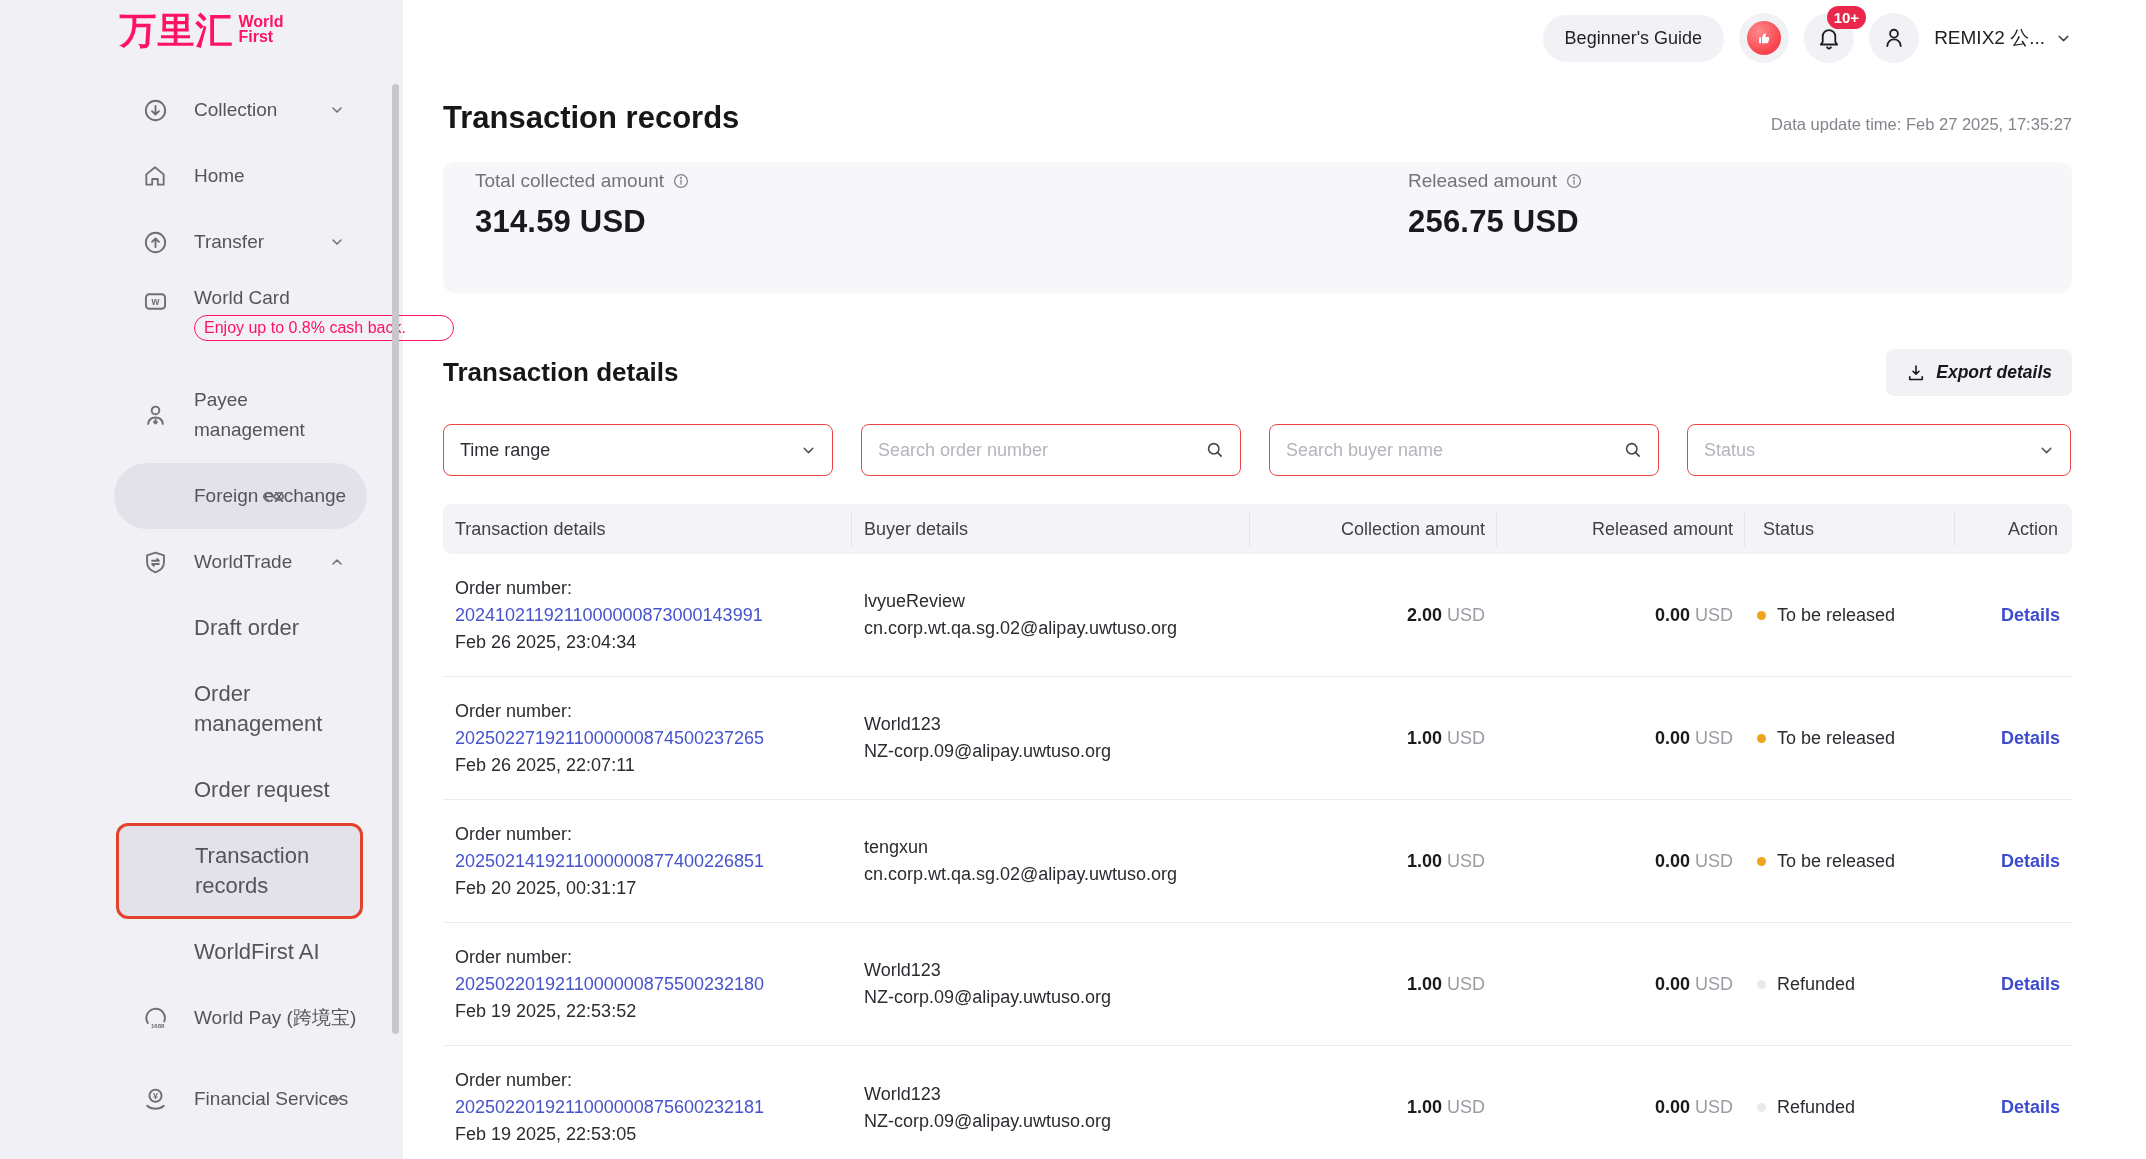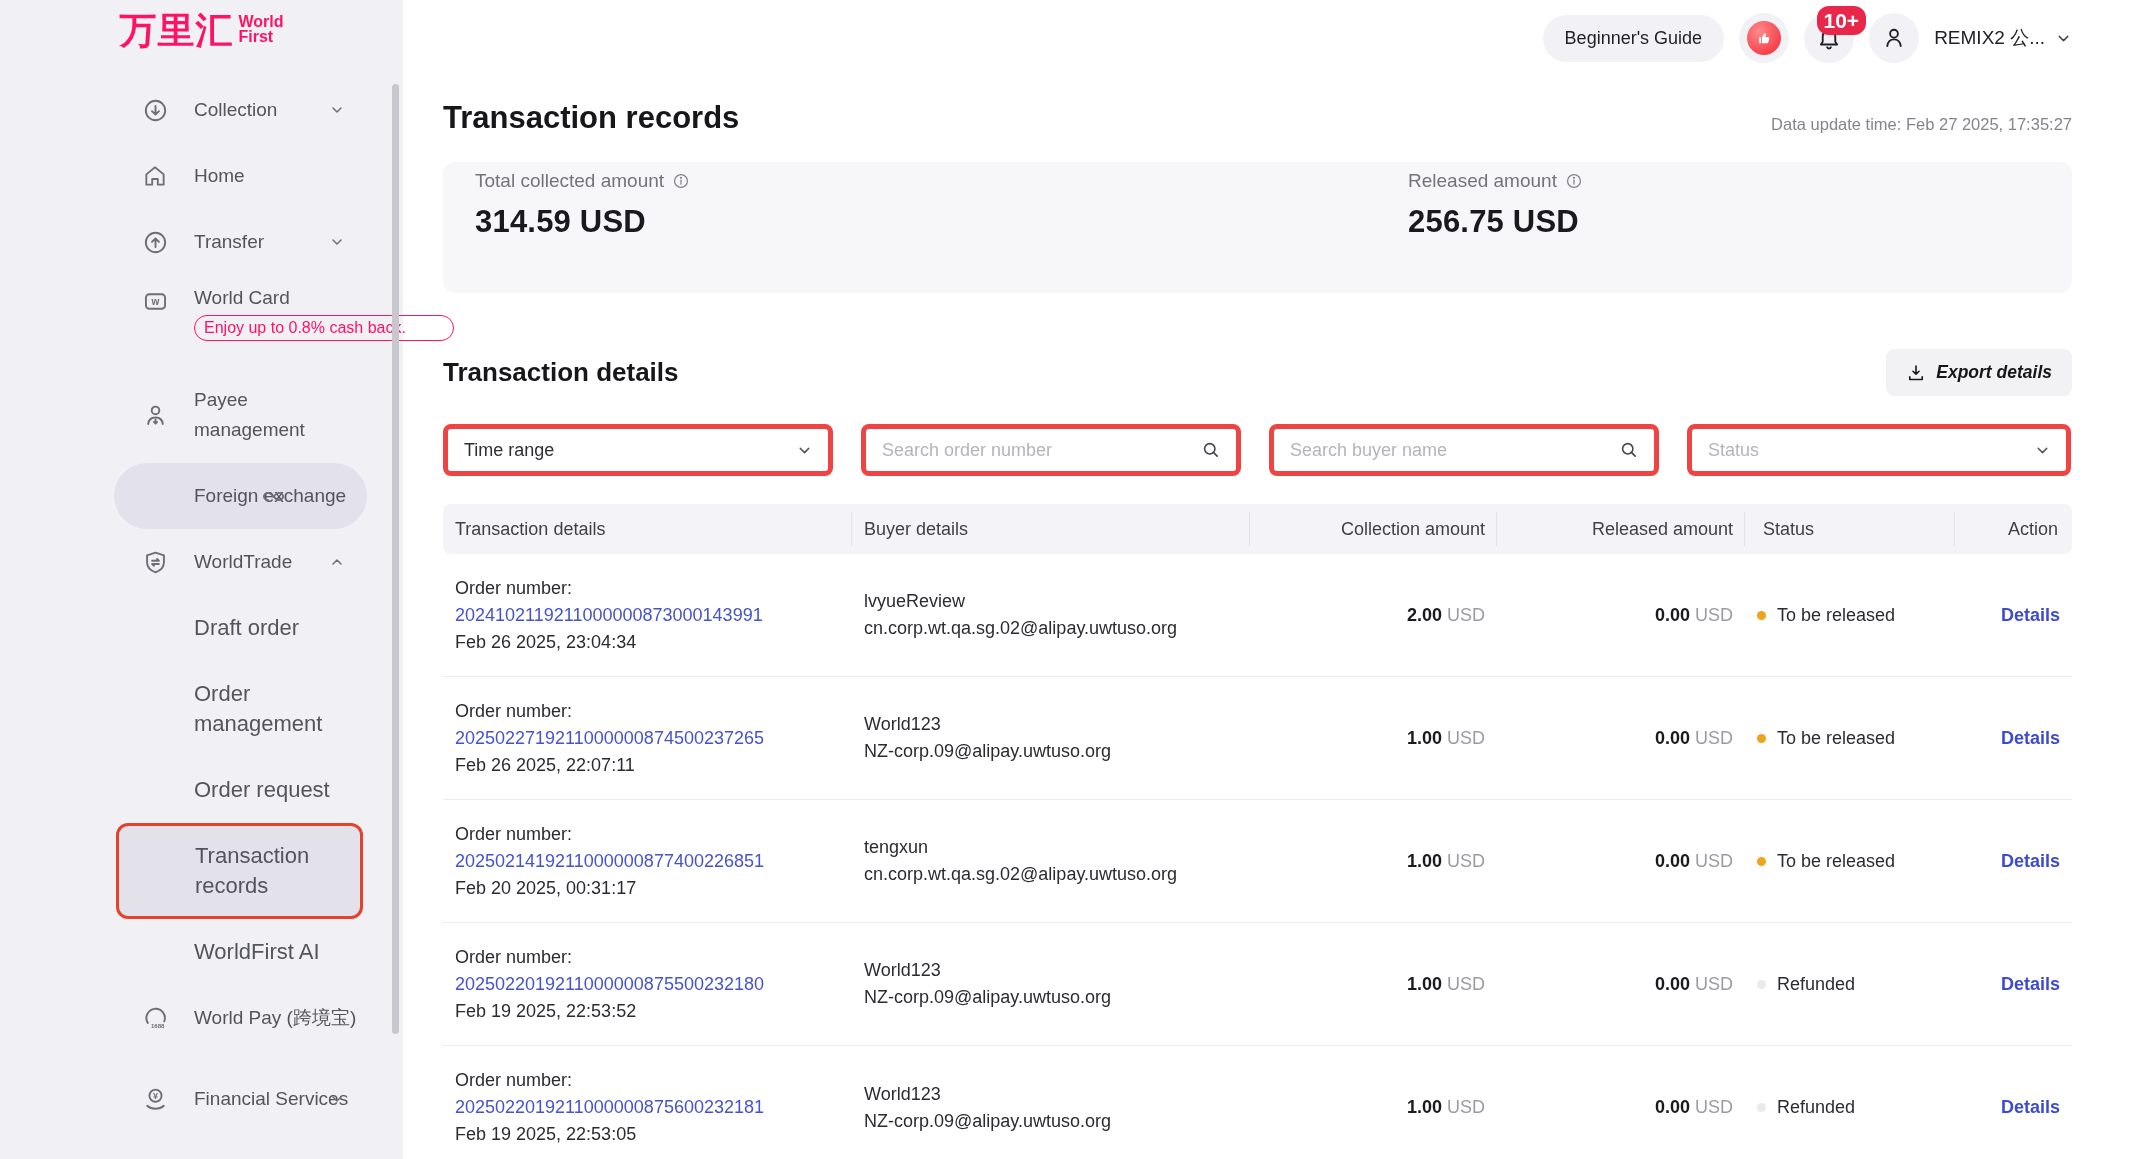--- a/index.html
+++ b/index.html
@@ -30,40 +30,40 @@
   .card-label-stack { display:flex; flex-direction:column; }
   .card-label-stack .nlabel { width:260px; }
   .side-scrollbar { position:absolute; right:4px; top:84px; width:7px; height:950px; background:#c7c7cd; border-radius:4px; }
 
   
   .main { position:absolute; left:403px; top:0; width:1743px; height:1159px; padding:0 74px 0 40px; }
   .topbar { display:flex; justify-content:flex-end; align-items:center; height:76px; gap:15px; }
   .guide-btn { background:#f2f2f6; border-radius:24px; height:47px; display:flex; align-items:center; padding:0 22px; font-size:18px; font-weight:500; color:#1f1f24; }
   .circle-btn { position:relative; width:50px; height:50px; background:#f2f2f6; border-radius:50%; display:flex; align-items:center; justify-content:center; }
   .thumb-circle { width:34px; height:34px; border-radius:50%; background:radial-gradient(circle at 35% 30%, #ff8a8a, #f8434d 70%); display:flex; align-items:center; justify-content:center; }
-  .notif-badge { position:absolute; top:-7px; right:-12px; background:#e8274b; color:#fff; font-size:21px; font-weight:700; line-height:1; padding:4px 7px; border-radius:12px; }
+  .notif-badge { position:absolute; top:-7px; right:-12px; background:#e8274b; color:#fff; font-size:15px; font-weight:700; line-height:1; padding:4px 7px; border-radius:12px; }
   .account { display:flex; align-items:center; gap:10px; font-size:19px; color:#1f1f24; }
 
   .title-row { display:flex; justify-content:space-between; align-items:flex-end; margin-top:24px; }
   .page-title { font-size:31px; font-weight:700; color:#17171a; }
   .data-update { font-size:16.5px; color:#84848c; padding-bottom:2px; }
 
   .summary-card { position:relative; margin-top:26px; height:131px; background:#f7f7f9; border-radius:12px; }
   .sum-col { position:absolute; top:8px; }
   .sum-col.left { left:32px; }
   .sum-col.right { left:965px; }
   .sum-label { display:flex; align-items:center; gap:8px; font-size:19px; color:#73737c; }
   .sum-value { margin-top:12px; font-size:31px; font-weight:700; color:#1a1a1e; letter-spacing:0.2px; }
 
   .section-row { display:flex; justify-content:space-between; align-items:center; margin-top:56px; }
   .section-title { font-size:26px; font-weight:700; color:#17171a; }
   .export-btn { display:flex; align-items:center; gap:10px; background:#f2f2f5; border-radius:8px; padding:13px 20px; font-size:17.5px; font-weight:700; color:#17171a; }
 
   .filters { display:flex; gap:28px; margin-top:28px; }
-  .fbox { position:relative; height:52px; border:5px solid #ef4444; border-radius:8px; display:flex; align-items:center; padding:0 46px 0 16px; font-size:18px; background:#fff; }
+  .fbox { position:relative; height:52px; border:1px solid #ef4444; border-radius:8px; display:flex; align-items:center; padding:0 46px 0 16px; font-size:18px; background:#fff; }
   .fbox .ficon { position:absolute; right:15px; display:flex; }
   .fbox input { border:none; outline:none; width:100%; font-size:18px; font-family:inherit; color:#2f2f35; background:transparent; }
   .fbox input::placeholder { color:#b4b4bc; }
   .f-dark { color:#2f2f35; }
   .f-ph { color:#b4b4bc; }
   .w1{width:390px;} .w2{width:380px;} .w3{width:390px;} .w4{width:384px;}
 
   
   .thead { display:flex; margin-top:28px; height:50px; background:#f4f4f8; border-radius:8px; align-items:center; font-size:18px; font-weight:500; color:#3f3f46; }
   .th { padding:0 12px; position:relative; height:100%; display:flex; align-items:center; }

